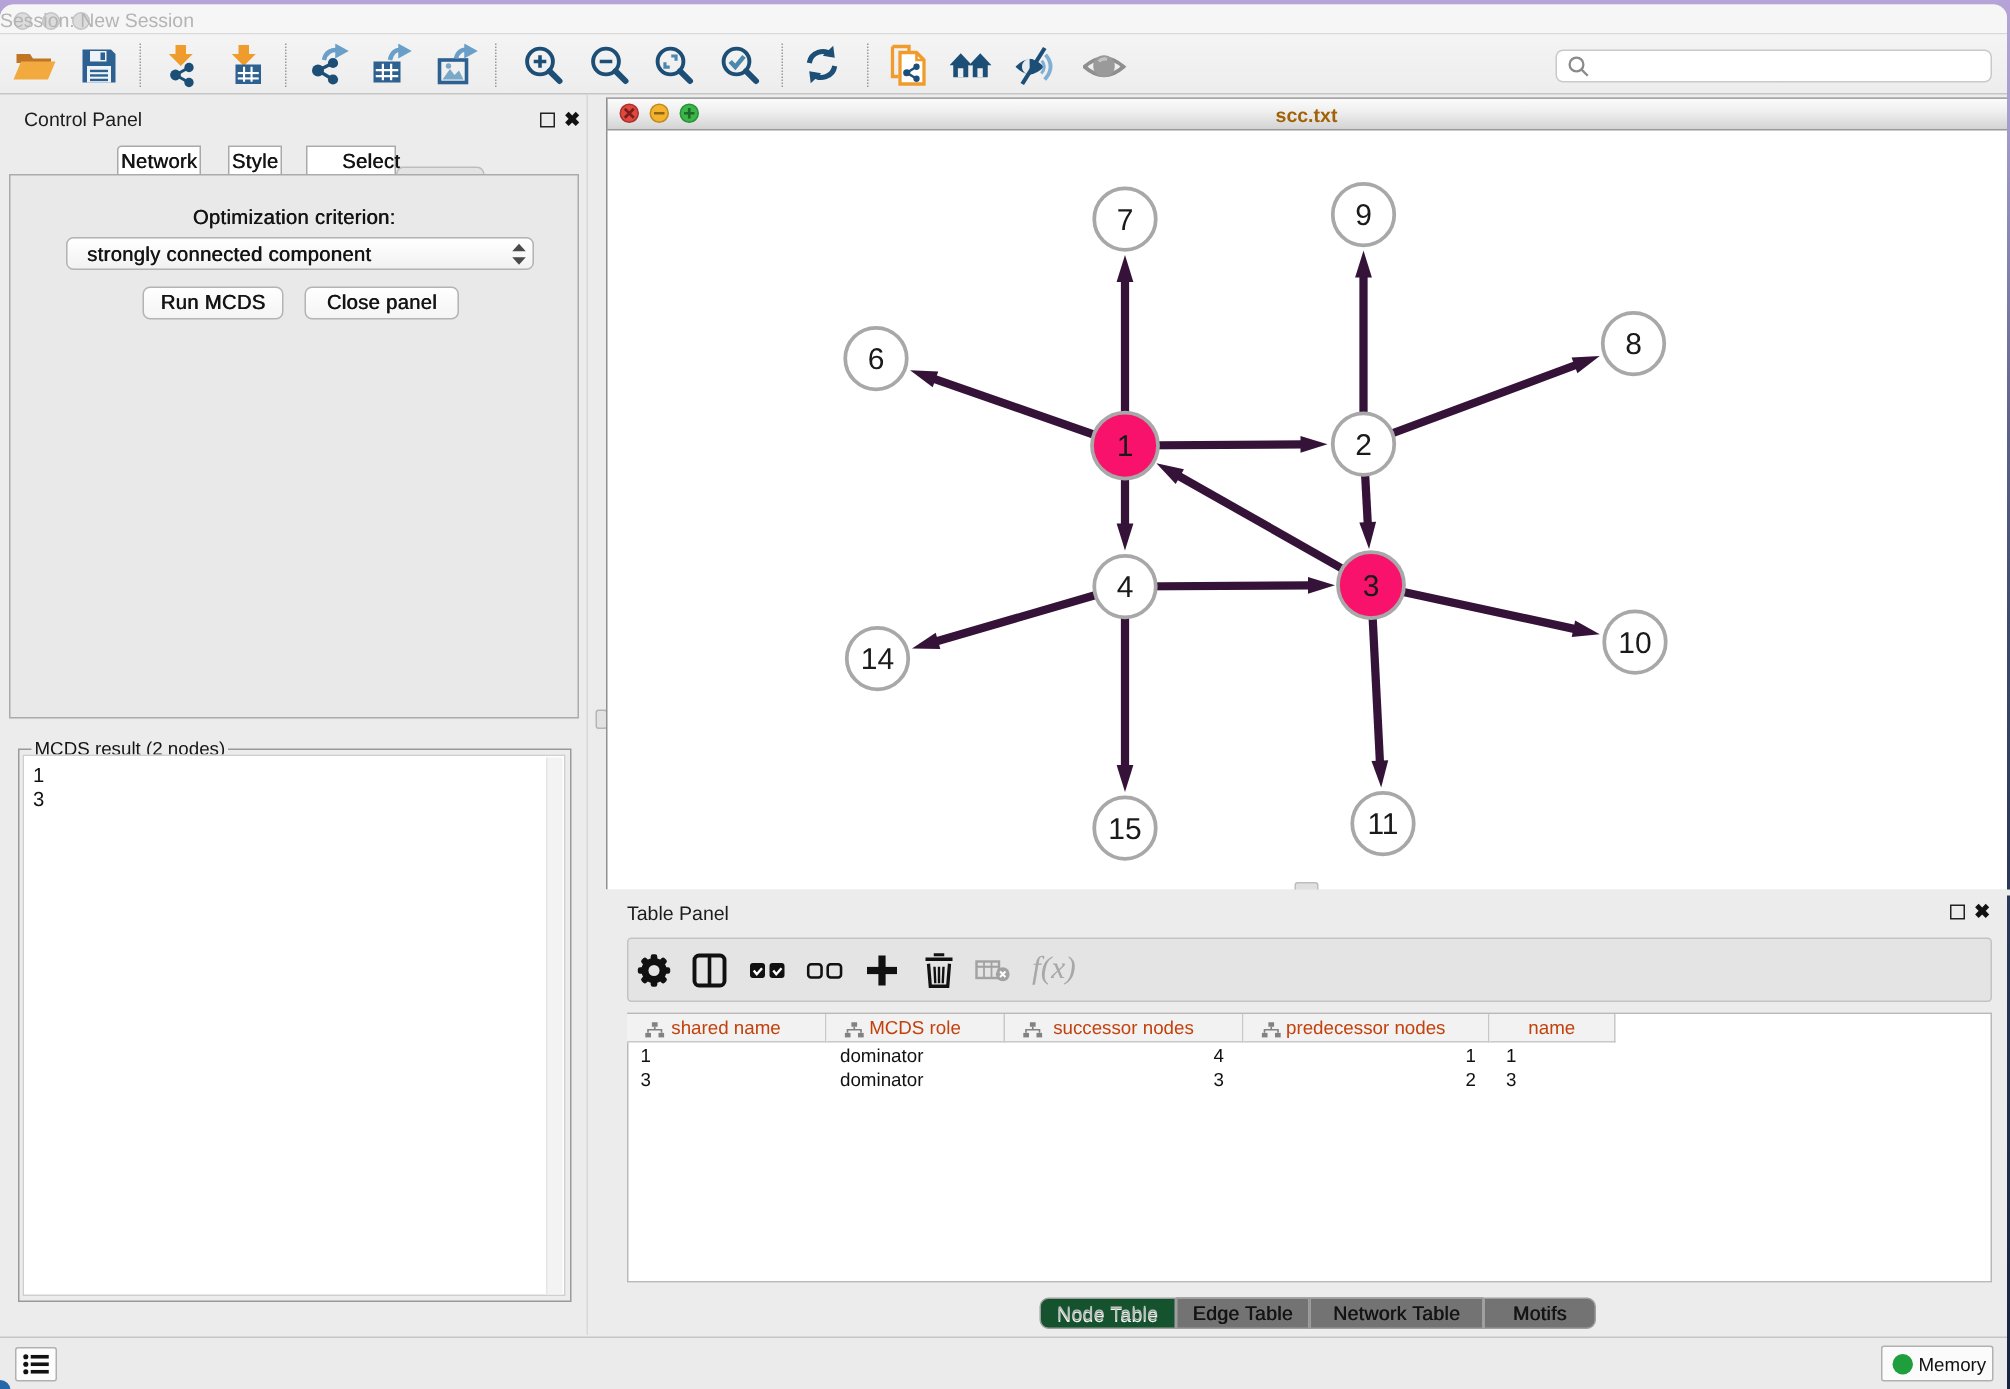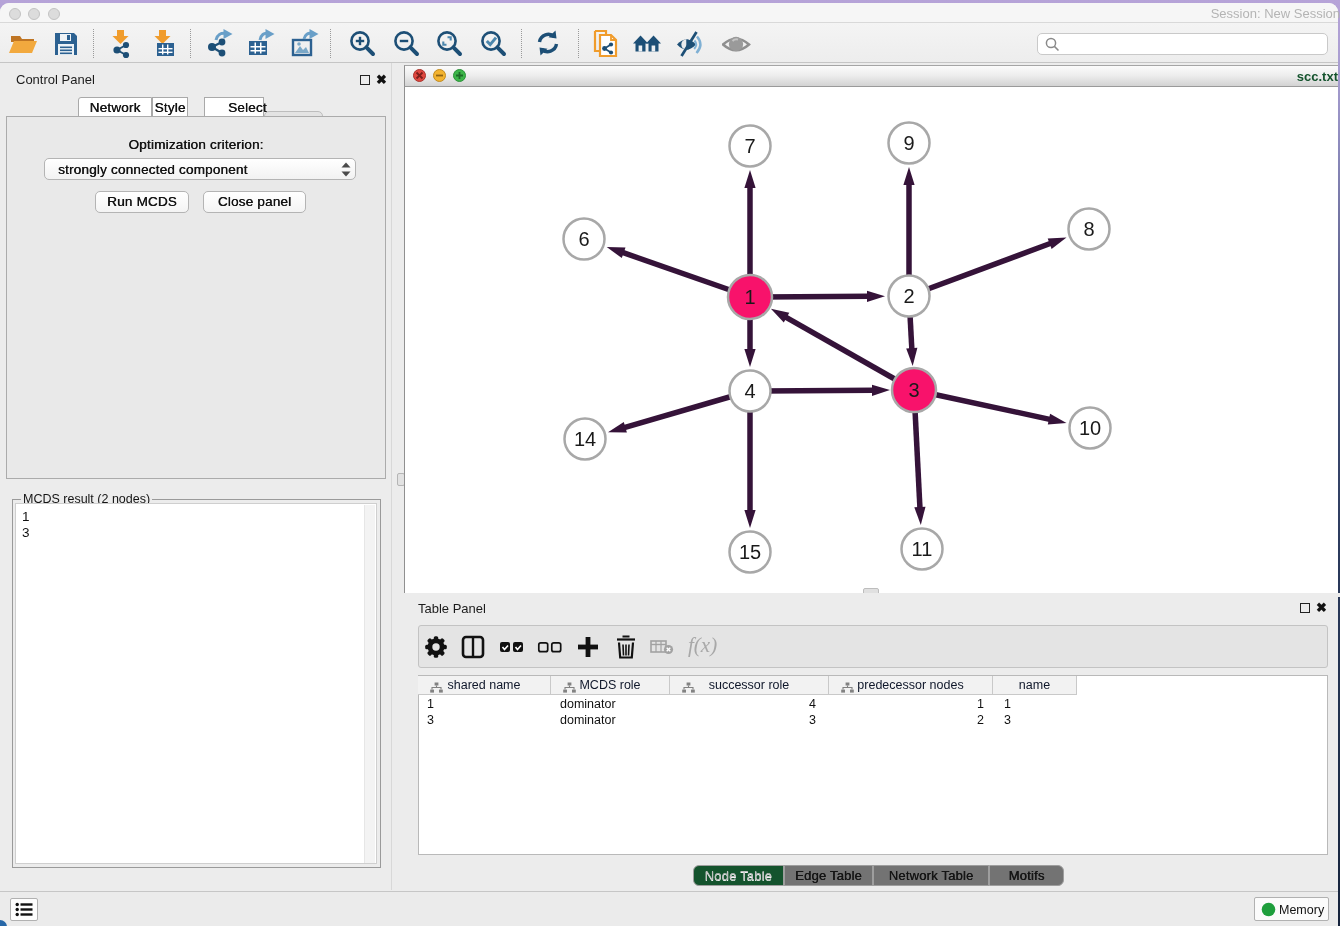--- a/index.html
+++ b/index.html
@@ -1,20 +1,20 @@
 <!DOCTYPE html>
 <html><head><meta charset="utf-8"><style>
 *{margin:0;padding:0;box-sizing:border-box;}
 html,body{width:1340px;height:926px;overflow:hidden;}
 body{font-family:"Liberation Sans",sans-serif;background:linear-gradient(180deg,#b6a3d8 0%,#a79dd0 8%,#8c8abc 16%,#5f638e 30%,#3d4a70 45%,#2b3a5c 60%,#20304c 80%,#16233c 100%);position:relative;}
 .abs{position:absolute;}
 #win{left:0;top:3px;width:1338px;height:923px;background:#ececec;border-radius:9px 9px 0 0;}
 #titlebar{left:0;top:3px;width:1338px;height:20px;background:#f6f6f6;border-radius:9px 9px 0 0;border-bottom:1px solid #d9d9d9;}
 .tbtn{top:8px;width:12px;height:12px;border-radius:50%;background:#dcdcdc;border:1px solid #c3c3c3;position:absolute;}
-#ttext{width:100%;top:6px;text-align:right;font-size:13px;color:#b4b4b4;}
+#ttext{width:100%;top:6px;text-align:left;font-size:13px;color:#b4b4b4;}
 #toolbar{left:0;top:23px;width:1338px;height:40px;background:linear-gradient(180deg,#f4f4f4,#ededed);border-bottom:1px solid #c5c5c5;}
 .tsep{position:absolute;top:29px;height:29px;width:0;border-left:1px dotted #9a9a9a;}
 #searchbox{left:1037px;top:33px;width:291px;height:22px;background:#fff;border:1px solid #c9c9c9;border-radius:5px;}
 
 #cptitle{left:16px;top:72px;font-size:13px;color:#1c1c1c;}
 .wsq{width:10px;height:10px;border:1.5px solid #222;position:absolute;}
 .wx{position:absolute;font-size:13px;font-weight:bold;color:#111;}
 .tab{position:absolute;top:97px;height:20px;background:#fff;border:1px solid #a9a9a9;font-size:13.5px;color:#141414;text-align:center;line-height:19px;letter-spacing:0.2px;text-shadow:0.4px 0 0 #141414;}
 #tabmcds{background:#e3e3e3;color:#c9c9c9;text-shadow:0 1px 0 #fafafa;border-radius:5px;height:22px;border-color:#bdbdbd;margin-top:14px;}
 #cpbody{left:6px;top:116px;width:380px;height:363px;background:#e9e9e9;border:1px solid #ababab;}
@@ -25,28 +25,28 @@
 #fslegend{left:21px;top:492px;font-size:12.5px;color:#141414;background:#ececec;padding:0 2px;}
 #fsinner{left:15px;top:503px;width:362px;height:361px;background:#fff;border:1px solid #cfcfcf;}
 #fsscroll{left:364px;top:505px;width:11px;height:358px;background:#f3f3f3;border-left:1px solid #e6e6e6;}
 #fstext{left:22px;top:509px;font-size:13.5px;color:#111;line-height:16px;}
 #cpedge{left:391px;top:63px;width:1px;height:827px;background:#d8d8d8;}
 #vgrip{left:397px;top:473px;width:8px;height:13px;background:#e2e2e2;border:1px solid #b5b5b5;border-radius:2px;}
 
 #netwin{left:404px;top:65px;width:934px;height:528px;background:#fff;border-left:1px solid #909090;border-top:1px solid #a5a5a5;}
 #nettitle{left:404px;top:65px;width:934px;height:22px;background:linear-gradient(180deg,#fbfbfb 0%,#eeeeee 45%,#d3d3d3 100%);border-left:1px solid #909090;border-top:1px solid #a5a5a5;border-bottom:1px solid #9a9a9a;}
 .macb{position:absolute;top:69px;width:13px;height:13px;border-radius:50%;}
-#nettext{left:404px;width:934px;top:69px;text-align:right;font-size:13px;font-weight:bold;color:#14532d;}
+#nettext{left:404px;width:934px;top:69px;text-align:center;font-size:13px;font-weight:bold;color:#a16207;}
 
 #hsplit{left:404px;top:593px;width:936px;height:4px;background:#ececec;}
 #hgrip{left:863px;top:588px;width:16px;height:7px;background:#e0e0e0;border:1px solid #bdbdbd;border-radius:2px;}
 #tptitle{left:418px;top:601px;font-size:13px;color:#1c1c1c;}
 #tptools{left:418px;top:625px;width:910px;height:43px;background:#e4e4e4;border:1px solid #c3c3c3;border-radius:3px;}
 #tparea{left:418px;top:675px;width:910px;height:180px;background:#fff;border:1px solid #b9b9b9;}
-.th{position:absolute;top:676px;height:19px;background:#f2f2f2;border-right:1px solid #c9c9c9;border-bottom:1px solid #c9c9c9;font-size:12.5px;color:#0f172a;text-align:center;line-height:19px;}
+.th{position:absolute;top:676px;height:19px;background:#f2f2f2;border-right:1px solid #c9c9c9;border-bottom:1px solid #c9c9c9;font-size:12.5px;color:#c2410c;text-align:center;line-height:19px;}
 .td{position:absolute;font-size:12.5px;color:#111;height:16px;line-height:16px;}
 .tabb{position:absolute;top:865px;height:21px;background:#737373;border:1px solid #9e9e9e;font-size:13px;color:#141414;text-align:center;line-height:20px;letter-spacing:0.2px;text-shadow:0.4px 0 0 #141414;}
 #tabnode{background:#14532d;color:#c0c0c0;text-shadow:0 1px 0 #f5f5f5;}
 
 #statusbar{left:0;top:891px;width:1338px;height:35px;background:#ebebeb;border-top:1px solid #c6c6c6;}
 #listbtn{left:10px;top:898px;width:28px;height:23px;background:#fdfdfd;border:1px solid #b1b1b1;border-radius:2px;}
 #membtn{left:1254px;top:897px;width:75px;height:24px;background:#fbfbfb;border:1px solid #b1b1b1;border-radius:2px;font-size:12.5px;color:#111;}
 </style></head><body>
 <div id="win" class="abs"></div>
 <div id="titlebar" class="abs"></div>
@@ -173,21 +173,21 @@
 <div class="tsep" style="left:521px"></div>
 <div class="tsep" style="left:578px"></div>
 <div id="searchbox" class="abs"></div>
 <svg class="abs" style="left:1044px;top:36px" width="18" height="18" viewBox="0 0 18 18">
     <circle cx="7" cy="7" r="4.6" fill="none" stroke="#8a8a8a" stroke-width="1.5"></circle>
     <line x1="10.4" y1="10.4" x2="14.5" y2="14.5" stroke="#8a8a8a" stroke-width="1.5"></line>
   </svg>
 <div id="cptitle" class="abs">Control Panel</div>
 <div class="wsq" style="left:360px;top:75px;"></div>
 <div class="wx" style="left:376px;top:72px;">✖</div>
-<div class="tab" style="left:78px;width:74px;border-radius:3px 0 0 0;">Network</div>
+<div class="tab" style="left:78px;width:56px;border-radius:3px 0 0 0;">Network</div>
 <div class="tab" style="left:152px;width:36px;">Style</div>
 <div class="tab" style="left:204px;width:60px;padding-left:23px;">Select</div>
 <div class="tab" id="tabmcds" style="left:264px;width:59px;">MCDS</div>
 <div id="cpbody" class="abs"></div>
 <div id="optlabel" class="abs">Optimization criterion:</div>
 <div id="selbox" class="abs">strongly connected component</div>
 <svg class="abs" style="left:340px;top:162px" width="12" height="15" viewBox="0 0 12 15">
     <path d="M6,0.5 L10.5,5.5 H1.5 Z" fill="#4a4a4a"></path>
     <path d="M6,14.5 L10.5,9.5 H1.5 Z" fill="#4a4a4a"></path>
   </svg>
@@ -328,21 +328,21 @@
       <rect x="0.2" y="7.6" width="3.8" height="3" fill="#828282"></rect>
       <rect x="9" y="7.6" width="3.8" height="3" fill="#828282"></rect>
     </svg></div>
 <div class="th" style="left:551px;width:119px;">MCDS role</div>
 <div class="abs" style="left:563px;top:679px;"><svg width="13" height="12" viewBox="0 0 13 12" style="vertical-align:-1px">
       <rect x="4.6" y="0.5" width="3.8" height="3" fill="#828282"></rect>
       <path d="M6.5,3.5 V5.5 M2,7.5 V5.5 H11 V7.5" fill="none" stroke="#828282" stroke-width="1.1"></path>
       <rect x="0.2" y="7.6" width="3.8" height="3" fill="#828282"></rect>
       <rect x="9" y="7.6" width="3.8" height="3" fill="#828282"></rect>
     </svg></div>
-<div class="th" style="left:670px;width:159px;">successor role</div>
+<div class="th" style="left:670px;width:159px;">successor nodes</div>
 <div class="abs" style="left:682px;top:679px;"><svg width="13" height="12" viewBox="0 0 13 12" style="vertical-align:-1px">
       <rect x="4.6" y="0.5" width="3.8" height="3" fill="#828282"></rect>
       <path d="M6.5,3.5 V5.5 M2,7.5 V5.5 H11 V7.5" fill="none" stroke="#828282" stroke-width="1.1"></path>
       <rect x="0.2" y="7.6" width="3.8" height="3" fill="#828282"></rect>
       <rect x="9" y="7.6" width="3.8" height="3" fill="#828282"></rect>
     </svg></div>
 <div class="th" style="left:829px;width:164px;">predecessor nodes</div>
 <div class="abs" style="left:841px;top:679px;"><svg width="13" height="12" viewBox="0 0 13 12" style="vertical-align:-1px">
       <rect x="4.6" y="0.5" width="3.8" height="3" fill="#828282"></rect>
       <path d="M6.5,3.5 V5.5 M2,7.5 V5.5 H11 V7.5" fill="none" stroke="#828282" stroke-width="1.1"></path>

